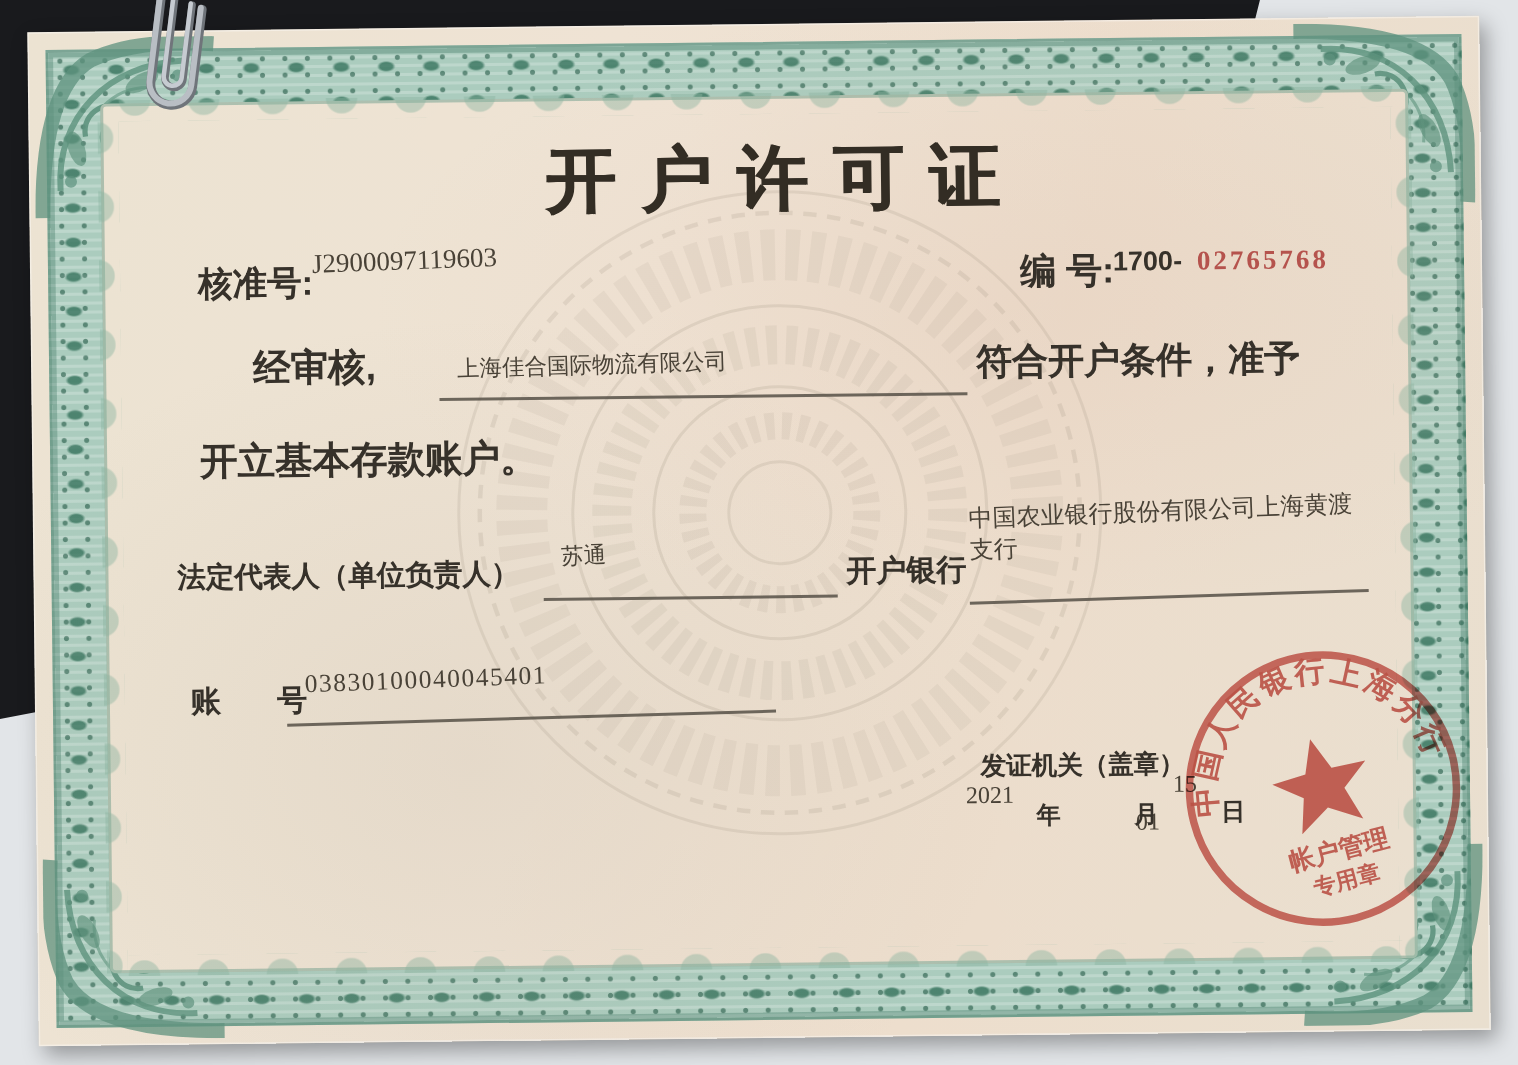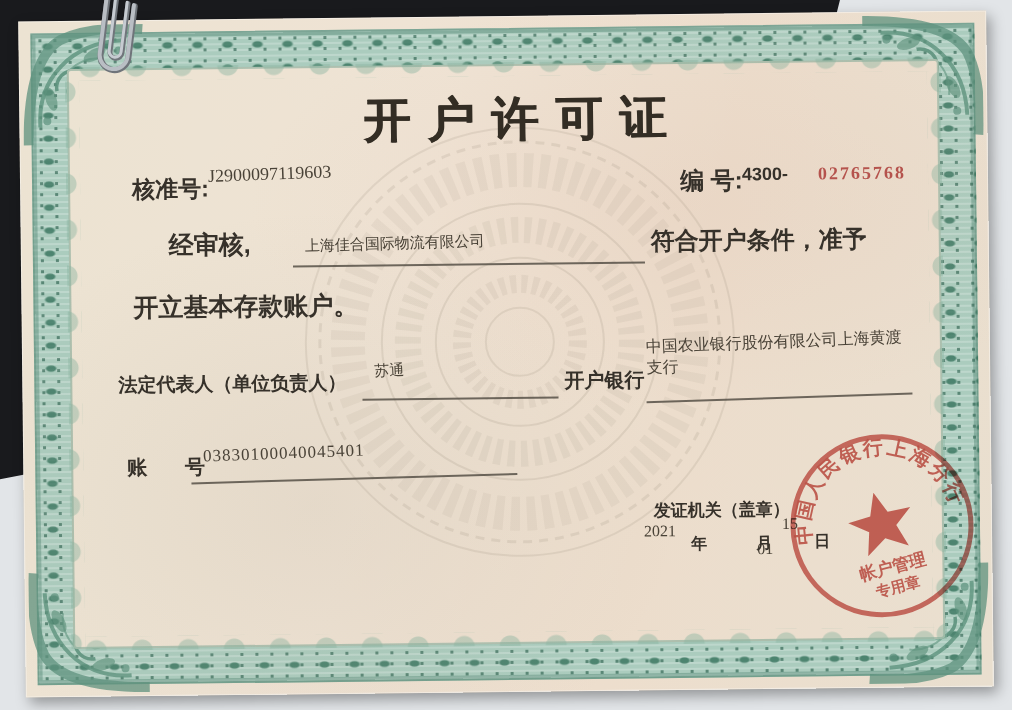--- a/index.html
+++ b/index.html
@@ -69,21 +69,21 @@
   .song { font-family:"Liberation Serif", serif; }
 
   .title { left:40px; right:0; top:72px; text-align:center; font-size:47px; font-weight:800;
            letter-spacing:17px; color:#332d24; font-family:"DejaVu Serif", serif;
            text-shadow:1px 0 0 #332d24; }
 
   .lbl  { font-weight:700; color:#36312a; }
   .val  { color:#494237; }
   .rule { position:absolute; height:1.5px; background:#565046; opacity:.85; }
 
-  .red  { color:#b5534d;margin-left:20px; }
+  .red  { color:#b5534d; }
 
   .bankval { white-space:normal !important; word-break:break-all; }
 
   .seal { position:absolute; left:760px; top:416px; width:196px; height:196px;
           mix-blend-mode:multiply; opacity:.88; }
 
   .paperclip { position:absolute; left:76px; top:-6px; width:76px; height:100px; z-index:9; }
 </style>
 </head>
 <body>
@@ -142,21 +142,21 @@
   </svg>
 
   <div class="content">
 
     <div class="abs title">开户许可证</div>
 
     <span class="abs hei lbl" style="left:112px; top:154px; font-size:23px;">核准号:</span>
     <span class="abs song val" style="left:188px; top:145px; font-size:18px; transform:rotate(-1.5deg);">J2900097119603</span>
 
     <span class="abs hei lbl" style="left:660px; top:151px; font-size:24px;">编 号:</span>
-    <span class="abs hei lbl" style="left:722px; top:151px; font-size:18px;">4300-</span>
+    <span class="abs hei lbl" style="left:722px; top:151px; font-size:18px;">1700-</span>
     <span class="abs song red" style="left:778px; top:151px; font-size:18px; letter-spacing:2px; font-weight:700;">02765768</span>
 
     <span class="abs hei lbl" style="left:148px; top:209px; font-size:25px;">经审核,</span>
     <span class="abs hei val" style="left:284px; top:217px; font-size:15px; transform:rotate(-1deg);">上海佳合国际物流有限公司</span>
     <div class="rule" style="left:272px; top:247px; width:352px;"></div>
     <span class="abs hei lbl" style="left:630px; top:211px; font-size:24px;">符合开户条件，准予</span>
 
     <span class="abs hei lbl" style="left:112px; top:271px; font-size:25px;">开立基本存款账户。</span>
 
     <span class="abs hei lbl" style="left:96px; top:352px; font-size:19px;">法定代表人（单位负责人）</span>

